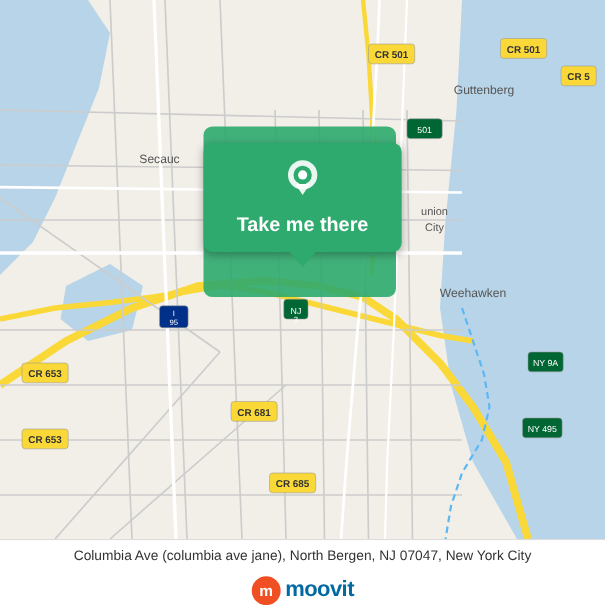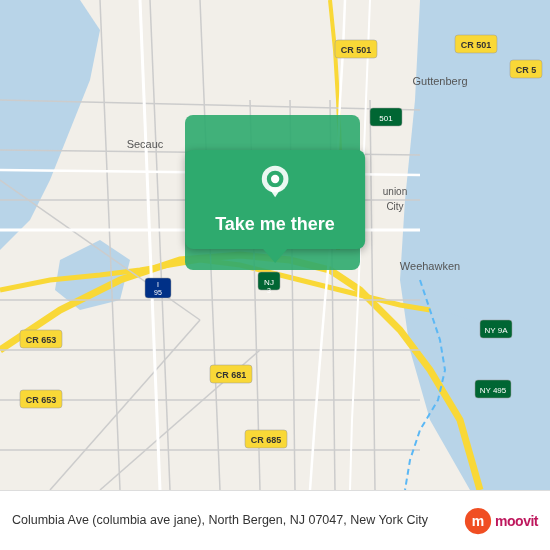--- a/index.html
+++ b/index.html
@@ -73,33 +73,33 @@
       transform: translateX(-50%);
       width: 0;
       height: 0;
       border-left: 12px solid transparent;
       border-right: 12px solid transparent;
       border-top: 14px solid #2eaa6e;
     }
 
     #tooltip-wrapper {
       position: relative;
-      margin-top: 20px;
     }
 
     
     #bottom-bar {
       width: 550px;
       height: 60px;
       background-color: white;
       display: flex;
       align-items: center;
       padding: 6px 12px;
       border-top: 1px solid #ddd;
       gap: 8px;
+      flex-direction: column;
     }
 
     #bottom-text {
       flex: 1;
       font-size: 12.5px;
       color: #333;
       line-height: 1.4;
     }
 
     #moovit-logo {
@@ -107,23 +107,23 @@
       align-items: center;
       gap: 3px;
     }
 
     #moovit-m-icon {
       width: 28px;
       height: 28px;
     }
 
     #moovit-text {
-      font-size: 14px;
+      font-size: 20px;
       font-weight: bold;
-      color: #be185d;
+      color: #0369a1;
       letter-spacing: -0.5px;
     }
 
     
     #osm-attribution {
       position: absolute;
       bottom: 63px;
       left: 4px;
       font-size: 9px;
       color: #555;

